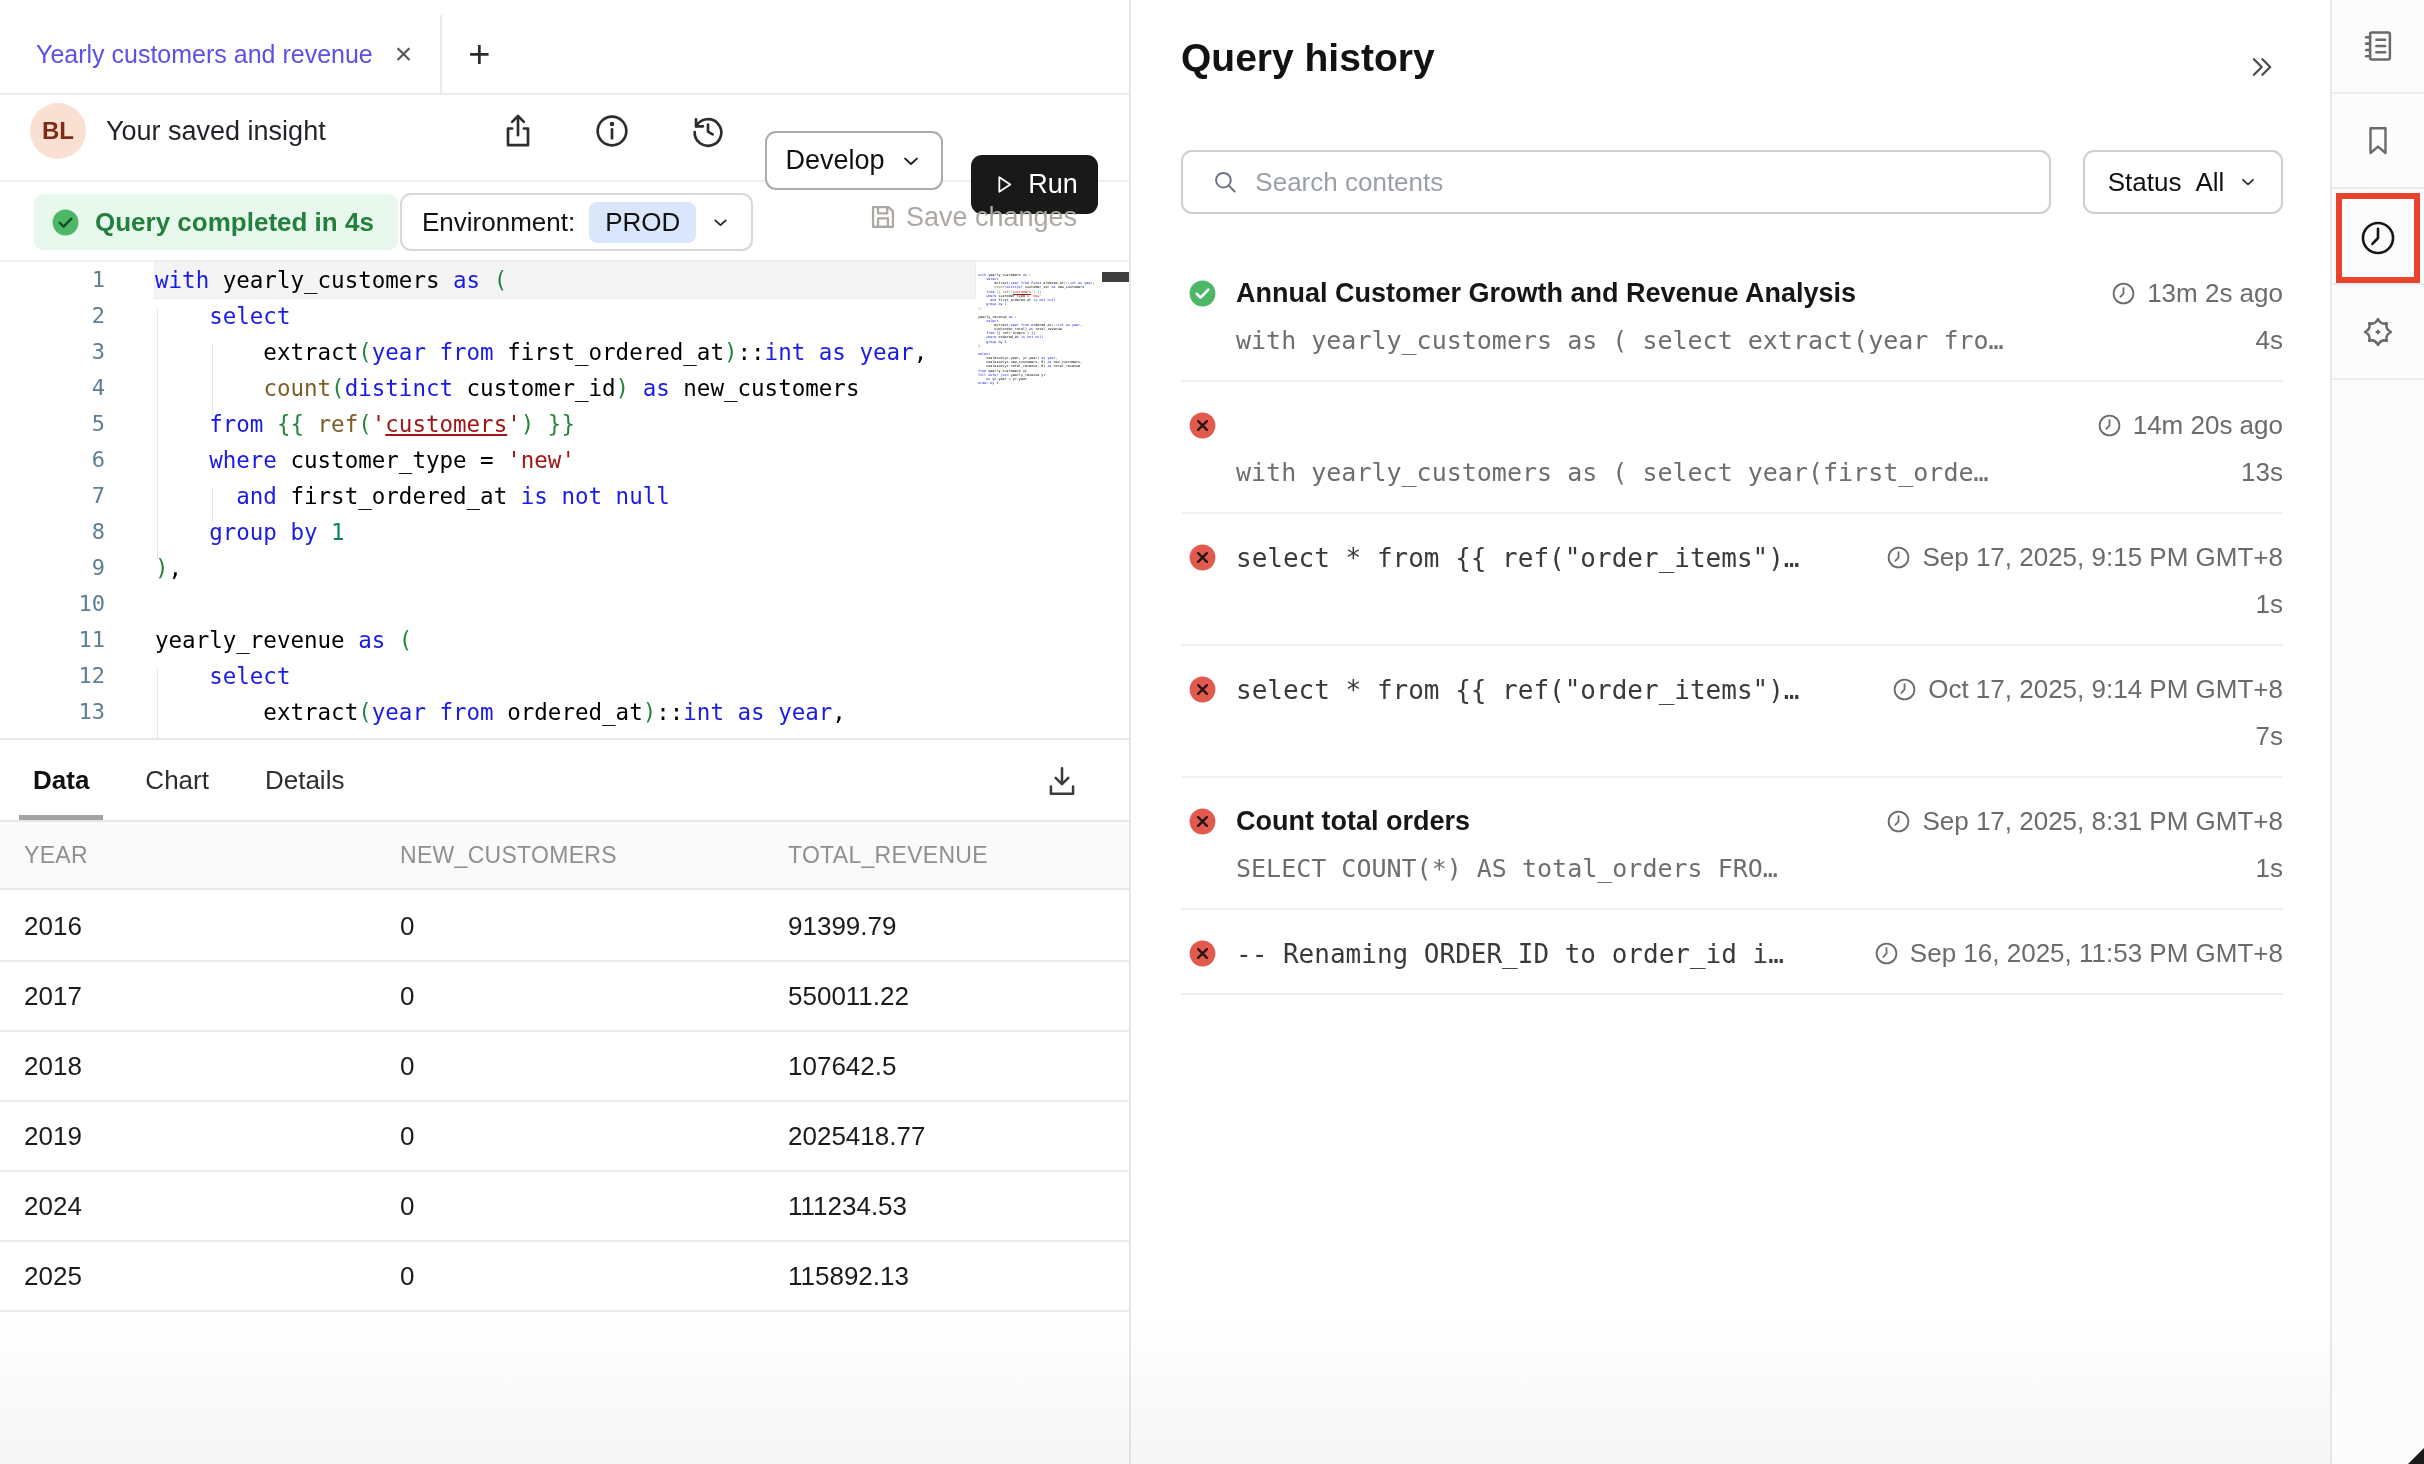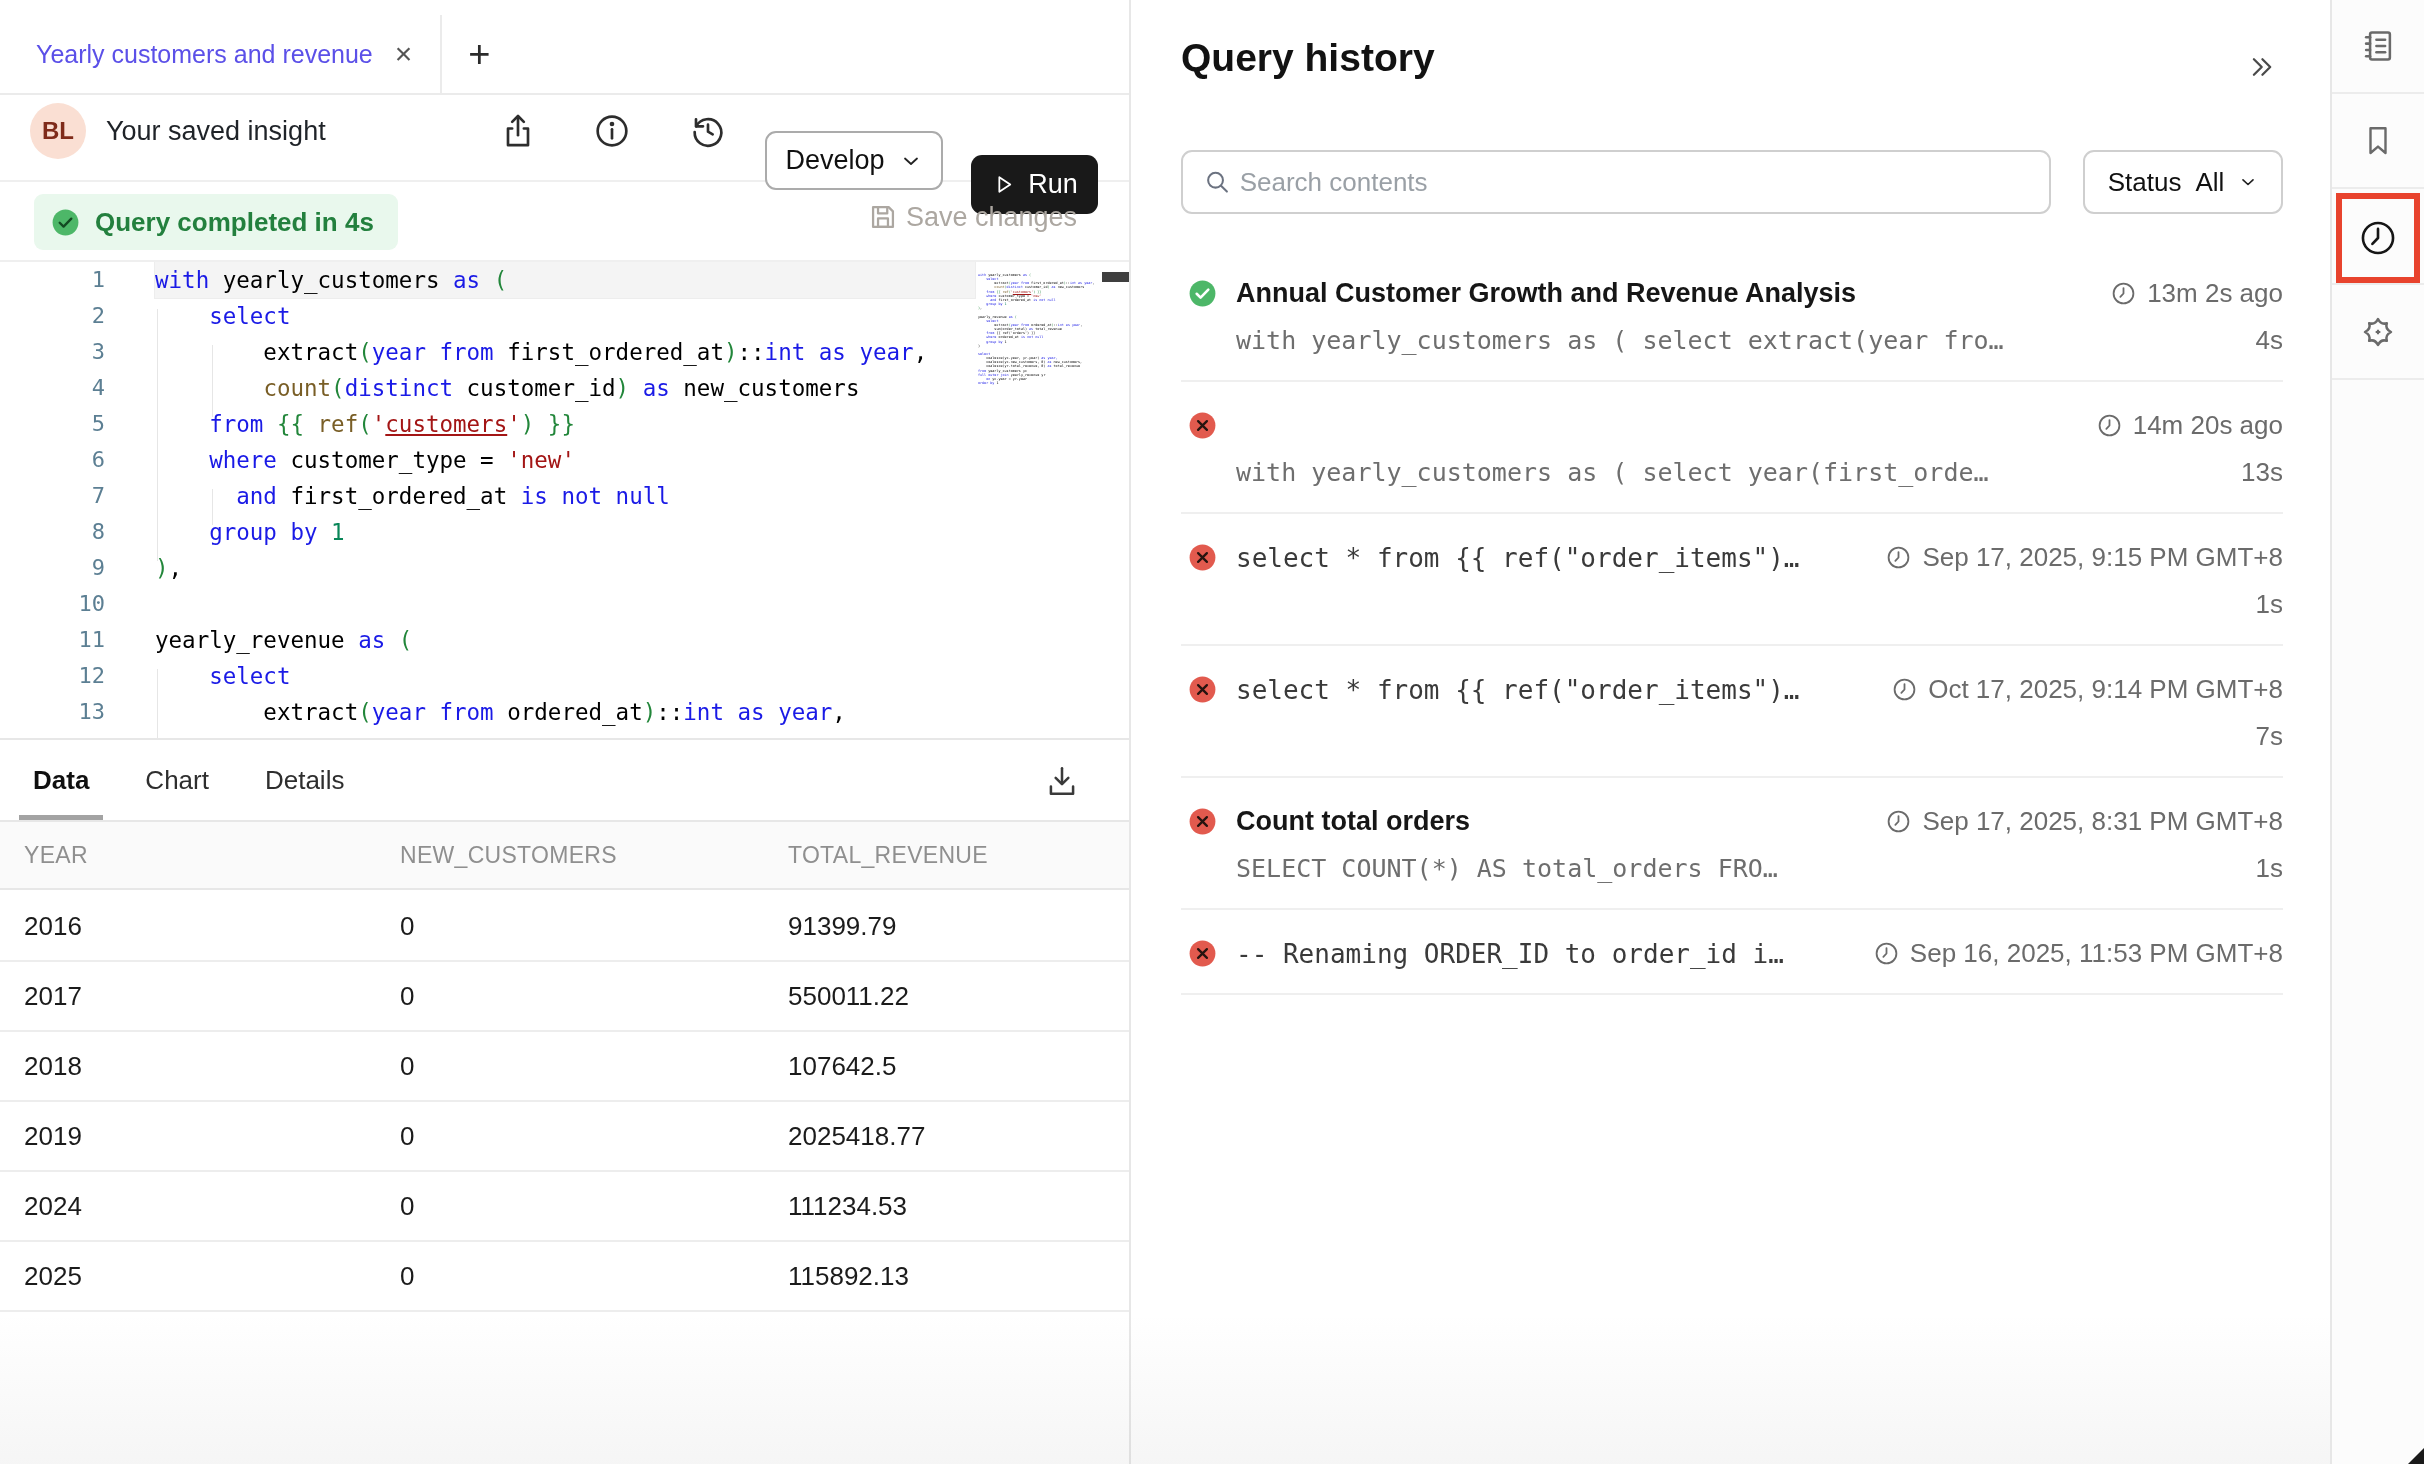--- a/index.html
+++ b/index.html
@@ -51,21 +51,21 @@
   .tbl-header { position:absolute; left:0; top:820px; width:100%; height:70px; background:#FAFAFA; border-top:2px solid #E7E7E7; border-bottom:2px solid #E7E7E7; display:grid; grid-template-columns:376px 388px 1fr; align-items:center; padding-left:24px; }
   .tbl-header span { font-size:23px; color:#8F8F8F; letter-spacing:0.3px; }
   #table-rows { position:absolute; left:0; top:892px; width:100%; }
   .tbl-row { height:70px; display:grid; grid-template-columns:376px 388px 1fr; align-items:center; padding-left:24px; border-bottom:2px solid #EDEDED; font-size:26px; color:#1B1B1B; }
 
   
   .right-panel { position:absolute; left:1133px; top:0; width:1197px; height:1464px; background:#fff; padding:0 48px; }
   .qh-title { position:absolute; left:48px; top:36px; font-size:39px; font-weight:600; color:#121212; }
   .collapse-icon { position:absolute; right:52px; top:50px; width:34px; height:34px; color:#4A4A4A; cursor:pointer; }
   .search-row { position:absolute; left:48px; top:150px; width:1102px; height:64px; }
-  .search-box { position:absolute; left:0; top:0; width:870px; height:64px; border:2px solid #CFCFCF; border-radius:11px; display:flex; align-items:center; padding:0 20px; gap:8px; background:#fff; }
+  .search-box { position:absolute; left:0; top:0; width:870px; height:64px; border:2px solid #CFCFCF; border-radius:11px; display:flex; align-items:center; padding:0 28px; gap:16px; background:#fff; }
   .search-box input { border:none; outline:none; font-size:26px; color:#222; width:100%; font-family:inherit; background:transparent; }
   .search-box input::placeholder { color:#9AA0A6; }
   .status-btn { position:absolute; right:0; top:0; width:200px; height:64px; border:2px solid #CFCFCF; border-radius:11px; background:#fff; display:flex; align-items:center; justify-content:center; gap:14px; font-size:26px; color:#111; cursor:pointer; font-family:inherit; }
   .status-lbl { font-weight:500; }
 
   #history-list { position:absolute; left:48px; top:250px; width:1102px; }
   .h-item { padding:28px 0 24px 0; border-bottom:2px solid #EFEFEF; cursor:pointer; }
   .h-item:first-child { border-top:none; }
   .h-row1 { display:flex; align-items:center; }
   .h-status { width:31px; height:31px; flex:0 0 31px; margin-left:6px; }
@@ -142,20 +142,27 @@
     </div>
 
     <div class="statusbar">
       <div class="badge">
         <svg viewBox="0 0 24 24" width="31" height="31">
             <circle cx="12" cy="12" r="10" fill="#4DB768"></circle>
             <path d="M7.5 12.2l3 3 6-6.2" fill="none" stroke="#134A22" stroke-width="1.8" stroke-linecap="round" stroke-linejoin="round"></path>
           </svg>
         <span class="badge-text">Query completed in 4s</span>
       </div>
+      <button class="env-btn">
+        <span>Environment:</span>
+        <span class="env-pill">PROD</span>
+        <svg viewBox="0 0 24 24" width="21" height="21" fill="none" stroke="#222" stroke-width="2" stroke-linecap="round" stroke-linejoin="round">
+            <polyline points="6,9.5 12,15 18,9.5"></polyline>
+          </svg>
+      </button>
       <div class="save-changes">
         <svg viewBox="0 0 24 24" width="34" height="34" fill="none" stroke="#ACA7A1" stroke-width="1.6" stroke-linejoin="round">
             <path d="M5 5h11l3 3v11H5z"></path>
             <path d="M8.5 5v4.5h6.5V5"></path>
             <rect x="8.5" y="13" width="7" height="6"></rect>
           </svg>
         <span>Save changes</span>
       </div>
     </div>
 

